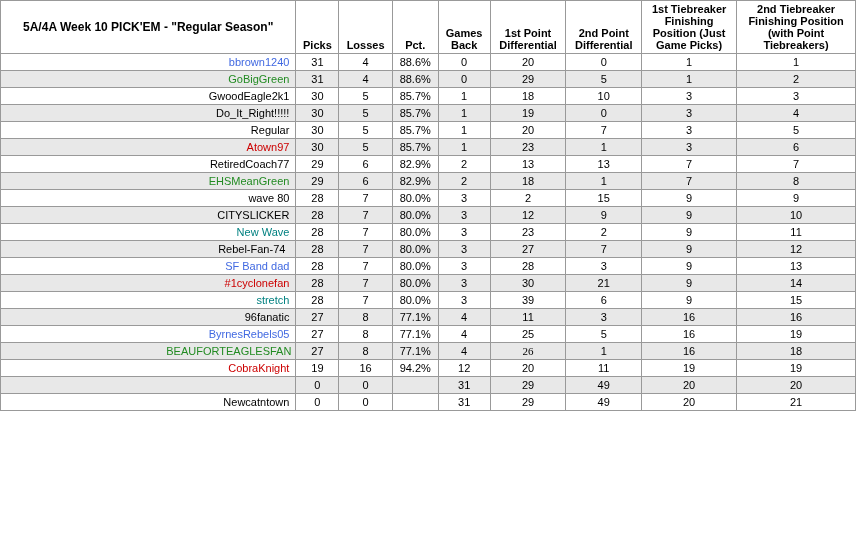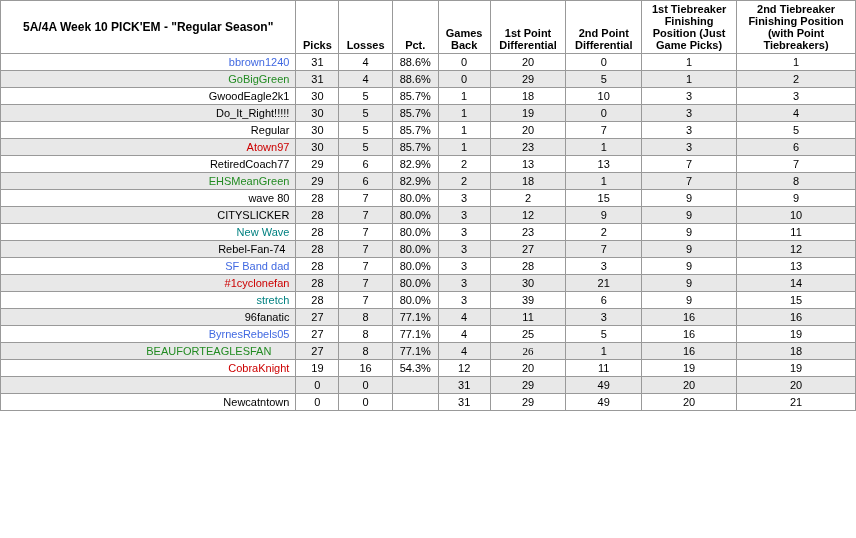--- a/index.html
+++ b/index.html
@@ -243,35 +243,35 @@
           <td style="text-align: center; color: rgb(0, 0, 0);">27</td>
           <td style="text-align: center; color: rgb(0, 0, 0);">8</td>
           <td style="text-align: center; color: rgb(0, 0, 0);">77.1%</td>
           <td style="text-align: center; color: rgb(0, 0, 0);">4</td>
           <td style="text-align: center; color: rgb(0, 0, 0);">25</td>
           <td style="text-align: center; color: rgb(0, 0, 0);">5</td>
           <td style="text-align: center; color: rgb(0, 0, 0);">16</td>
           <td style="text-align: center; color: rgb(0, 0, 0);">19</td>
         </tr>
         <tr class="row-odd">
-          <td style="text-align: right; color: rgb(34, 139, 34); padding-right: 24px; font-weight: normal;">BEAUFORTEAGLESFAN</td>
+          <td style="text-align: right; color: rgb(34, 139, 34); padding-right: 4px; font-weight: normal;">BEAUFORTEAGLESFAN</td>
           <td style="text-align: center; color: rgb(0, 0, 0);">27</td>
           <td style="text-align: center; color: rgb(0, 0, 0);">8</td>
           <td style="text-align: center; color: rgb(0, 0, 0);">77.1%</td>
           <td style="text-align: center; color: rgb(0, 0, 0);">4</td>
           <td style="text-align: center; color: rgb(0, 0, 0); font-family: Liberation Serif, serif;">26</td>
           <td style="text-align: center; color: rgb(0, 0, 0);">1</td>
           <td style="text-align: center; color: rgb(0, 0, 0);">16</td>
           <td style="text-align: center; color: rgb(0, 0, 0);">18</td>
         </tr>
         <tr class="row-even">
           <td style="text-align: right; color: rgb(204, 0, 0); padding-right: 6px; font-weight: normal;">CobraKnight</td>
           <td style="text-align: center; color: rgb(0, 0, 0);">19</td>
           <td style="text-align: center; color: rgb(0, 0, 0);">16</td>
-          <td style="text-align: center; color: rgb(0, 0, 0);">54.3%</td>
+          <td style="text-align: center; color: rgb(0, 0, 0);">94.2%</td>
           <td style="text-align: center; color: rgb(0, 0, 0);">12</td>
           <td style="text-align: center; color: rgb(0, 0, 0);">20</td>
           <td style="text-align: center; color: rgb(0, 0, 0);">11</td>
           <td style="text-align: center; color: rgb(0, 0, 0);">19</td>
           <td style="text-align: center; color: rgb(0, 0, 0);">19</td>
         </tr>
         <tr class="row-odd">
           <td style="text-align: right; color: rgb(0, 0, 0); padding-right: 6px; font-weight: normal;"></td>
           <td style="text-align: center; color: rgb(0, 0, 0);">0</td>
           <td style="text-align: center; color: rgb(0, 0, 0);">0</td>

